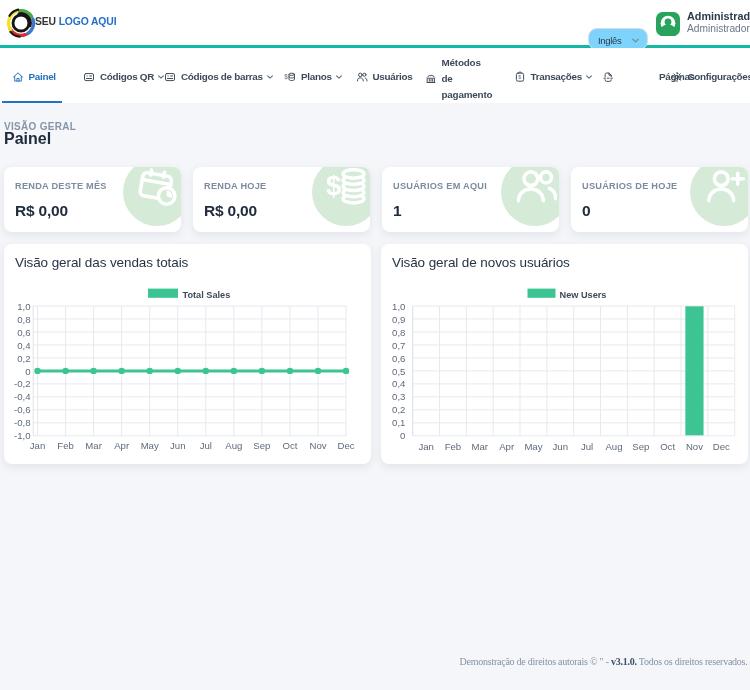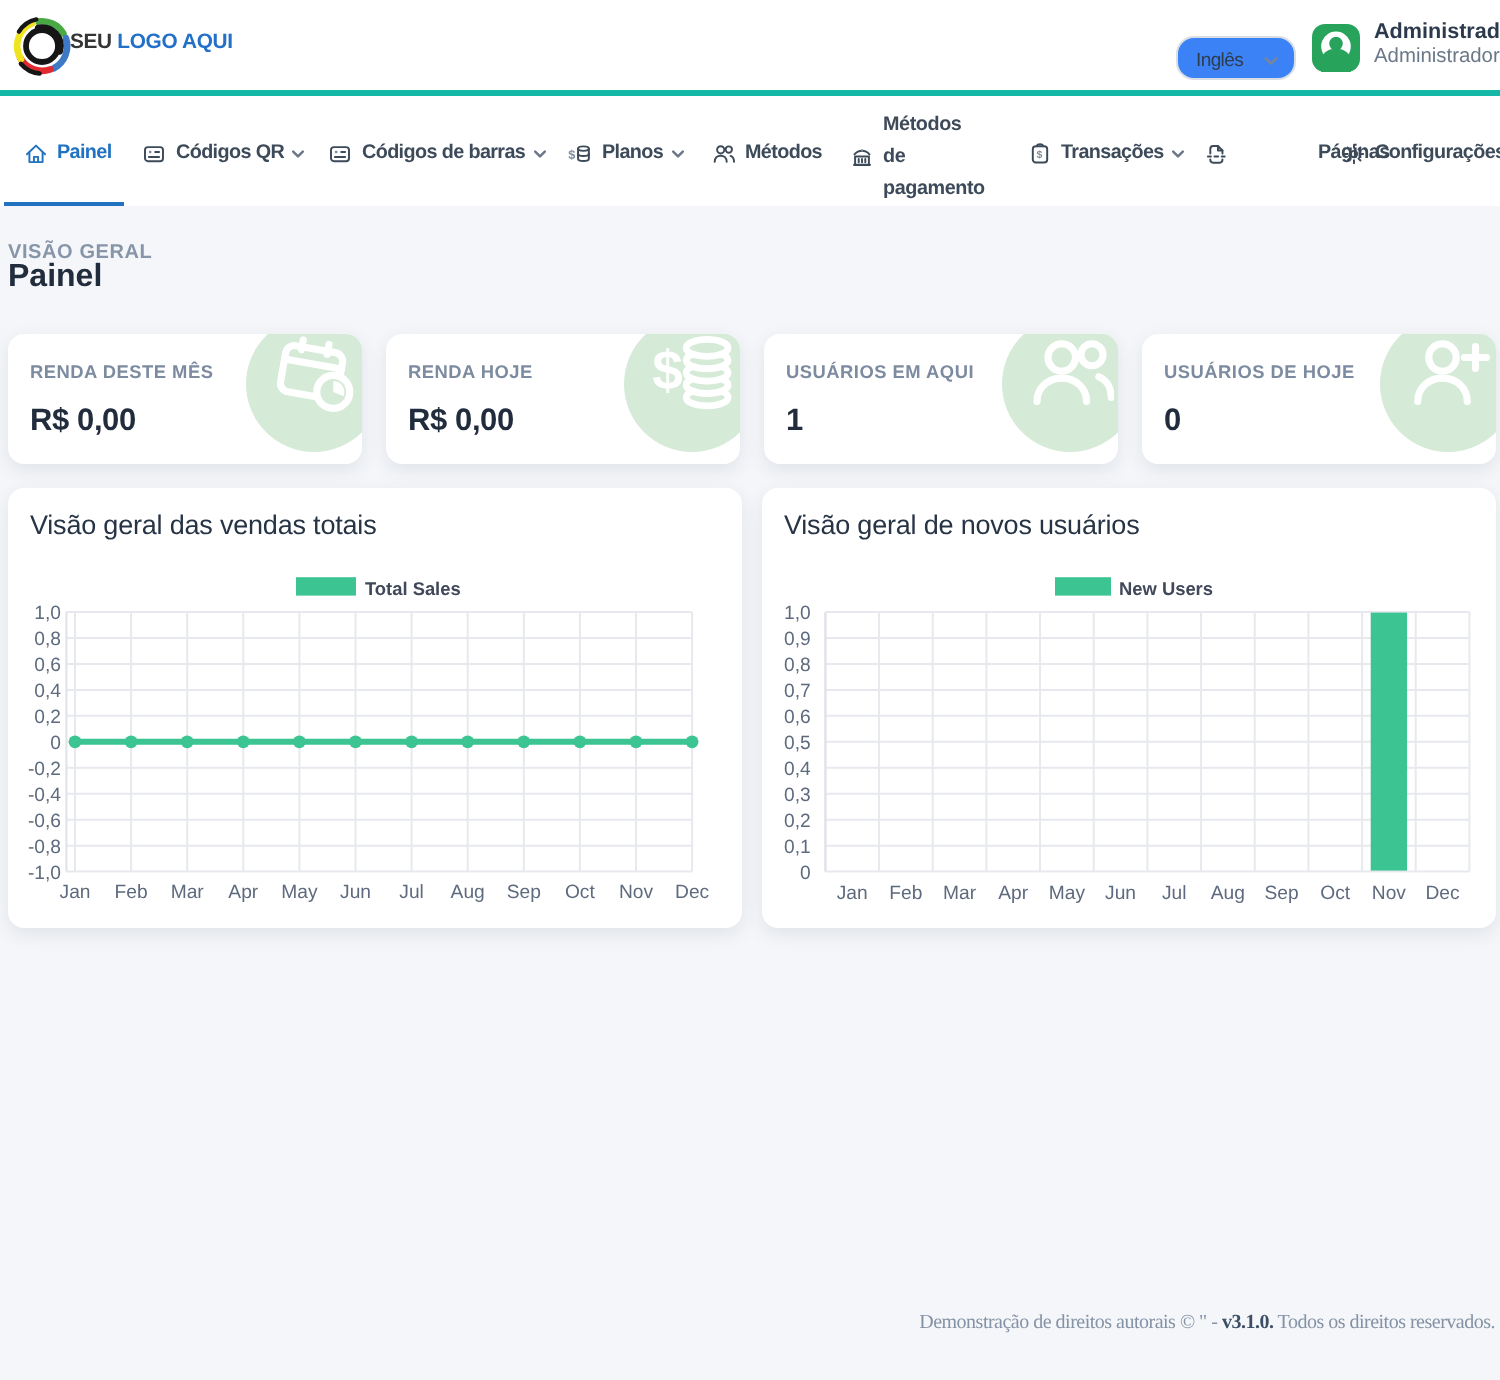--- a/index.html
+++ b/index.html
@@ -1,20 +1,20 @@
 <!DOCTYPE html>
 <html><head><meta charset="utf-8">
 <style>
 * { margin:0; padding:0; box-sizing:border-box; }
 html,body { width:750px; height:690px; overflow:hidden; font-family:"Liberation Sans",sans-serif; background:#f4f6f9; position:relative; }
 .hdr { position:absolute; top:0; left:0; width:750px; height:48px; background:#fff; border-bottom:3px solid #14b8a6; }
 .logo { position:absolute; left:6px; top:8px; }
 .brand { position:absolute; left:35px; top:16px; font-size:10.4px; font-weight:bold; letter-spacing:-0.15px; color:#343434; white-space:nowrap; }
 .brand b { color:#2270c8; }
-.lang { position:absolute; left:588px; top:18px; width:60px; height:22px; border:1px solid #d9dee5; border-radius:9px; background:#3b82f6; font-size:10.5px; color:#2f3c4c; }
+.lang { position:absolute; left:588px; top:28px; width:60px; height:22px; border:1px solid #d9dee5; border-radius:9px; background:#7dd3fc; font-size:10.5px; color:#2f3c4c; }
 .lang span { position:absolute; left:9px; top:5.5px; font-size:9.5px; letter-spacing:-0.3px; }
 .lang svg { position:absolute; right:7px; top:7px; }
 .avatar { position:absolute; left:656px; top:12px; }
 .uname { position:absolute; left:687px; top:10px; font-size:10.8px; font-weight:bold; color:#2c3a4d; white-space:nowrap; }
 .urole { position:absolute; left:687px; top:23px; font-size:10.2px; color:#6b7888; white-space:nowrap; }
 .nav { position:absolute; top:48px; left:0; width:750px; height:55px; background:#fff; }
 .nav-item { position:absolute; top:0; height:55px; padding-top:2px; display:flex; align-items:center; font-size:9.9px; font-weight:bold; color:#3d4a59; white-space:nowrap; }
 .nav-item .nic { display:flex; margin-right:5px; }
 .nav-item .nlb { letter-spacing:-0.3px; }
 .nav-item .chev { display:flex; margin-left:3px; }
@@ -66,21 +66,21 @@
   <div class="nav-item active" style="left:1.5px;width:60.5px;padding-left:10px;">
       <span class="nic">
         <svg width="12" height="12" viewBox="0 0 16 16" fill="none" stroke="#2173c2" stroke-width="1.3" stroke-linecap="round" stroke-linejoin="round">
           <path d="M2 8.2 8 2.4l6 5.8"></path>
           <path d="M3.6 7V13.4h8.8V7"></path>
           <path d="M6.6 13.4V9.9h2.8v3.5"></path>
         </svg>
       </span>
       <span class="nlb">Painel</span>
     </div>
-  <div class="nav-item" style="left:71px;justify-content:center;">
+  <div class="nav-item" style="left:83px;justify-content:center;">
       <span class="nic">
         <svg width="12" height="12" viewBox="0 0 16 16" fill="none" stroke="#3d4a59" stroke-width="1.3" stroke-linecap="round" stroke-linejoin="round">
           <rect x="2" y="3.4" width="12" height="9.4" rx="2"></rect>
           <rect x="4.6" y="5.8" width="1.7" height="1.7" rx="0.5" fill="#818da0" stroke="none"></rect>
           <path d="M8.8 6.6h2.6M4.6 10h6.8"></path>
         </svg>
       </span>
       <span class="nlb">Códigos QR</span>
       <span class="chev">
         <svg width="8" height="8" viewBox="0 0 10 10" fill="none" stroke="#68758a" stroke-width="1.5" stroke-linecap="round" stroke-linejoin="round">
@@ -121,21 +121,21 @@
     </div>
   <div class="nav-item" style="left:355.5px;">
       <span class="nic">
         <svg width="12" height="12" viewBox="0 0 16 16" fill="none" stroke="#3d4a59" stroke-width="1.3" stroke-linecap="round" stroke-linejoin="round">
           <circle cx="5.8" cy="5.2" r="2.4"></circle>
           <path d="M1.8 13.2c0-2.5 1.8-4.1 4-4.1s4 1.6 4 4.1"></path>
           <circle cx="11.2" cy="5" r="2.1"></circle>
           <path d="M12.4 9.3c1.4.6 2.3 2 2.3 3.9"></path>
         </svg>
       </span>
-      <span class="nlb">Métodos</span>
+      <span class="nlb">Usuários</span>
     </div>
   <div class="nav-item wrap3" style="left:424.5px;">
       <span class="nic">
         <svg width="12" height="12" viewBox="0 0 16 16" fill="none" stroke="#3d4a59" stroke-width="1.3" stroke-linecap="round" stroke-linejoin="round">
           <path d="M3 5.6c1.4-1.6 2.9-2.4 5-2.4s3.6.8 5 2.4" stroke-linecap="round"></path>
           <circle cx="8" cy="2.9" r="0.7" fill="#818da0" stroke="none"></circle>
           <rect x="3.4" y="7" width="9.2" height="5.6"></rect>
           <path d="M2.8 12.6h10.4" stroke-width="1.5"></path>
           <path d="M5.8 8.7v2.2M8 8.7v2.2M10.2 8.7v2.2"></path>
         </svg>

